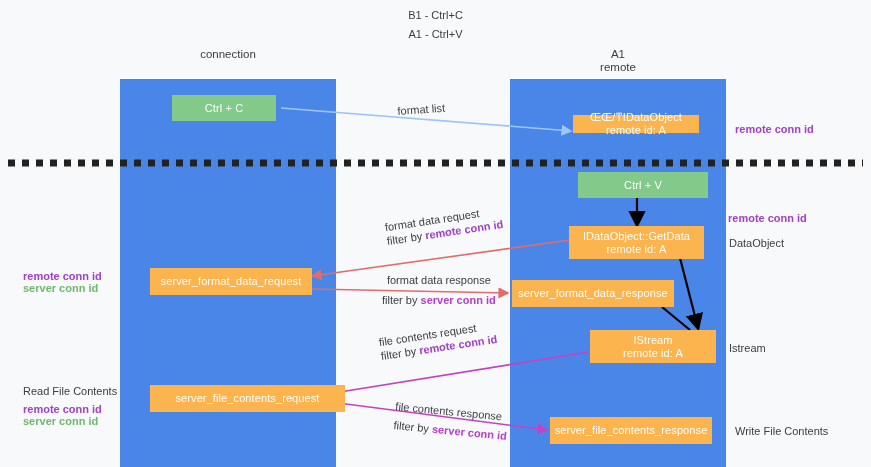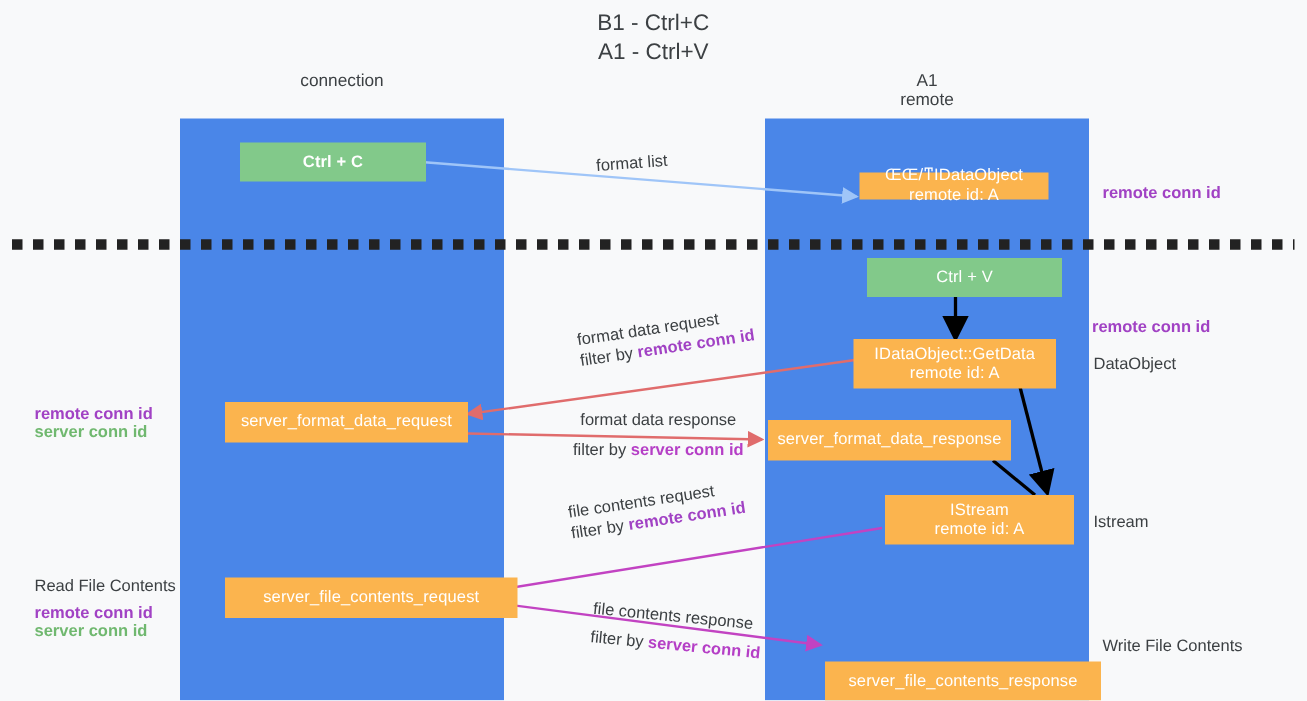--- a/index.html
+++ b/index.html
@@ -20,21 +20,21 @@
     left: 0; top: 0;
     width: 871px;
     height: 467px;
     pointer-events: none;
   }
   .title {
     position: absolute;
     left: 0; top: 6px;
     width: 871px;
     text-align: center;
-    font-size: 15px;
+    font-size: 11px;
     color: #3c4043;
     line-height: 19px;
   }
   .col-header {
     position: absolute;
     text-align: center;
     font-size: 11.5px;
     color: #3c4043;
     line-height: 13px;
   }
@@ -136,21 +136,21 @@
   </div>
 
   <div class="col-header" style="left:120px; top:48px; width:216px;">
     <div>connection</div>
   </div>
   <div class="col-header" style="left:510px; top:48px; width:216px;">
     <div>A1</div>
     <div>remote</div>
   </div>
 
-  <div class="node green" style="left:160px; top:95px; width:124px; height:26px;font-weight:bold;">
+  <div class="node green" style="left:172px; top:95px; width:104px; height:26px;">
     <span>Ctrl + C</span>
   </div>
 
   <div class="node orange" style="left:573px; top:115px; width:126px; height:18px;">
     <span>ŒŒ/ͳIDataObject</span>
     <span>remote id: A</span>
   </div>
 
   <div class="node green" style="left:578px; top:172px; width:130px; height:26px;">
     <span>Ctrl + V</span>
@@ -171,21 +171,21 @@
 
   <div class="node orange" style="left:590px; top:330px; width:126px; height:33px;">
     <span>IStream</span>
     <span>remote id: A</span>
   </div>
 
   <div class="node orange" style="left:150px; top:385px; width:195px; height:27px;">
     <span>server_file_contents_request</span>
   </div>
 
-  <div class="node orange" style="left:550px; top:417px; width:184px; height:27px;margin-top:24px;">
+  <div class="node orange" style="left:550px; top:417px; width:162px; height:27px;">
     <span>server_file_contents_response</span>
   </div>
 
   <div class="edge-label rot" style="left:398px; top:104px; transform: rotate(-4.2deg);">
     <span>format list</span>
   </div>
 
   <div class="edge-label rot" style="left:388px; top:220px; transform: rotate(-8.5deg);">
     <div><span>format data request</span></div>
     <div>

